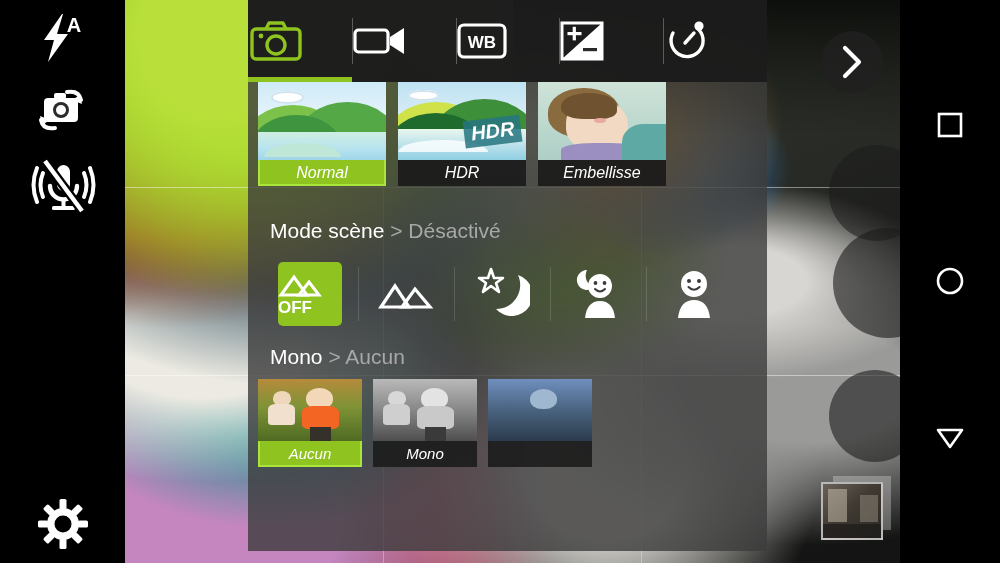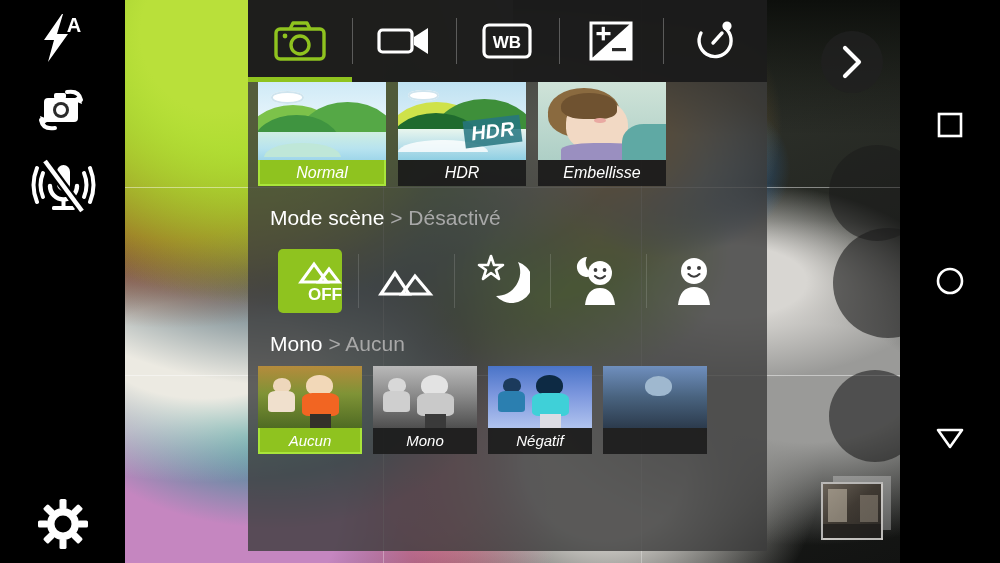--- a/index.html
+++ b/index.html
@@ -68,21 +68,21 @@
   #gallery-thumb .g3 { position:absolute; left:0; bottom:0; width:100%; height:26%;
     background:#1d1b19; opacity:.7; }
   .thumb-stack { position:absolute; left:833px; top:476px; width:58px; height:54px;
     background:rgba(230,230,230,.32); z-index:4; }
 
   
   #settings-panel { position:absolute; left:248px; top:0; width:519px; height:551px;
     background:rgba(60,60,60,.80); z-index:7; overflow:hidden; }
 
   #tab-bar { position:relative; height:82px; background:rgba(26,26,26,.93); display:flex; }
-  .tab { position:relative; flex:1; display:flex; align-items:center; justify-content:center; cursor:pointer; }
+  .tab { position:relative; flex:1; display:flex; align-items:center; cursor:pointer; }
   .tab + .tab::before { content:""; position:absolute; left:0; top:18px; bottom:18px;
     width:1px; background:rgba(255,255,255,.28); }
   .tab-underline { position:absolute; left:0; right:0; bottom:0; height:5px; background:#8fc31f; }
 
   .section-title { padding:14px 0 10px 22px; font-size:21px; color:#ffffff; white-space:nowrap; }
   .section-title .sep { color:#a8a8a8; font-weight:normal; }
   .section-title .val { color:#a8a8a8; }
 
   .thumb-row { display:flex; gap:12px; padding:0 0 0 10px; }
 
@@ -99,21 +99,21 @@
   .hill { position:absolute; border-radius:50% 50% 0 0 / 100% 100% 0 0; }
   .water { position:absolute; left:0; right:0; bottom:0; }
 
   
   .scene-row { display:flex; padding:6px 0 0 14px; gap:0; }
   .scene-item { width:96px; height:70px; display:flex; align-items:center; justify-content:center;
     position:relative; cursor:pointer; }
   .scene-item + .scene-item::before { content:""; position:absolute; left:0; top:8px; bottom:8px;
     width:1px; background:rgba(255,255,255,.14); }
   .scene-sel { width:64px; height:64px; background:#8fc31f; border-radius:5px;
-    display:flex; flex-direction:column; align-items:flex-end; justify-content:center; }
+    display:flex; flex-direction:column; align-items:flex-start; justify-content:center; }
 
   
   .fx-card { width:104px; flex:0 0 104px; background:rgba(26,26,26,.88); }
   .fx-card.sel { background:#8fc31f; outline:2px solid #a9e53a; outline-offset:-2px; }
   .fx-art { width:100%; height:62px; position:relative; overflow:hidden; }
   .fx-label { height:26px; line-height:26px; text-align:center; font-style:italic;
     font-size:15px; color:#fff; white-space:nowrap; overflow:hidden; }
   .kid { position:absolute; border-radius:50% 50% 45% 45%; }
 </style>
 </head>
@@ -317,21 +317,21 @@
           <div style="position:absolute;left:18%;bottom:0;width:64%;height:22%;background:#9a8fc0;
                       border-radius:40% 40% 0 0"></div>
           <div style="position:absolute;right:0;bottom:0;width:34%;height:46%;background:#5fa9a4;
                       border-radius:50% 0 0 0"></div>
         </div>
         <div class="cm-label">Embellisse</div>
       </div>
 
     </div>
 
-    <div class="section-title" style="padding-top:20px">
+    <div class="section-title" style="padding-top:33px">
       <span>Mode scène</span>
       <span class="sep">&gt;</span>
       <span class="val">Désactivé</span>
     </div>
 
     <div class="scene-row">
 
       <div class="scene-item">
         <div class="scene-sel">
           <svg width="44" height="24" viewBox="0 0 44 24">
@@ -405,31 +405,20 @@
           <div class="kid" style="left:46%;top:14%;width:26%;height:34%;background:#e3e3e3"></div>
           <div style="position:absolute;left:42%;top:44%;width:36%;height:36%;background:#c9c9c9;border-radius:28% 28% 18% 18%"></div>
           <div style="position:absolute;left:50%;bottom:0;width:20%;height:22%;background:#3a3a3a"></div>
           <div class="kid" style="left:14%;top:20%;width:18%;height:24%;background:#d8d8d8"></div>
           <div style="position:absolute;left:10%;top:40%;width:26%;height:34%;background:#cfcfcf;border-radius:26% 26% 14% 14%"></div>
         </div>
         <div class="fx-label">Mono</div>
       </div>
 
 
-      <div class="fx-card">
-        <div class="fx-art">
-          <div style="position:absolute;inset:0;background:linear-gradient(180deg,#4a74c8 0%,#7b96dd 45%,#b0c3ee 100%)"></div>
-          <div class="kid" style="left:46%;top:14%;width:26%;height:34%;background:#0d2a44"></div>
-          <div style="position:absolute;left:42%;top:44%;width:36%;height:36%;background:#3fd0d8;border-radius:28% 28% 18% 18%"></div>
-          <div style="position:absolute;left:50%;bottom:0;width:20%;height:22%;background:#dcdce4"></div>
-          <div class="kid" style="left:14%;top:20%;width:18%;height:24%;background:#1b3a5c"></div>
-          <div style="position:absolute;left:10%;top:40%;width:26%;height:34%;background:#2b7fb0;border-radius:26% 26% 14% 14%"></div>
-        </div>
-        <div class="fx-label">Négatif</div>
-      </div>
 
       <div class="fx-card">
         <div class="fx-art">
           <div style="position:absolute;inset:0;background:linear-gradient(180deg,#6f8fbe 0%,#49637f 50%,#2c3b4d 100%)"></div>
           <div class="kid" style="left:40%;top:16%;width:26%;height:32%;background:#9fb8cf"></div>
         </div>
         <div class="fx-label"></div>
       </div>
 
     </div>

